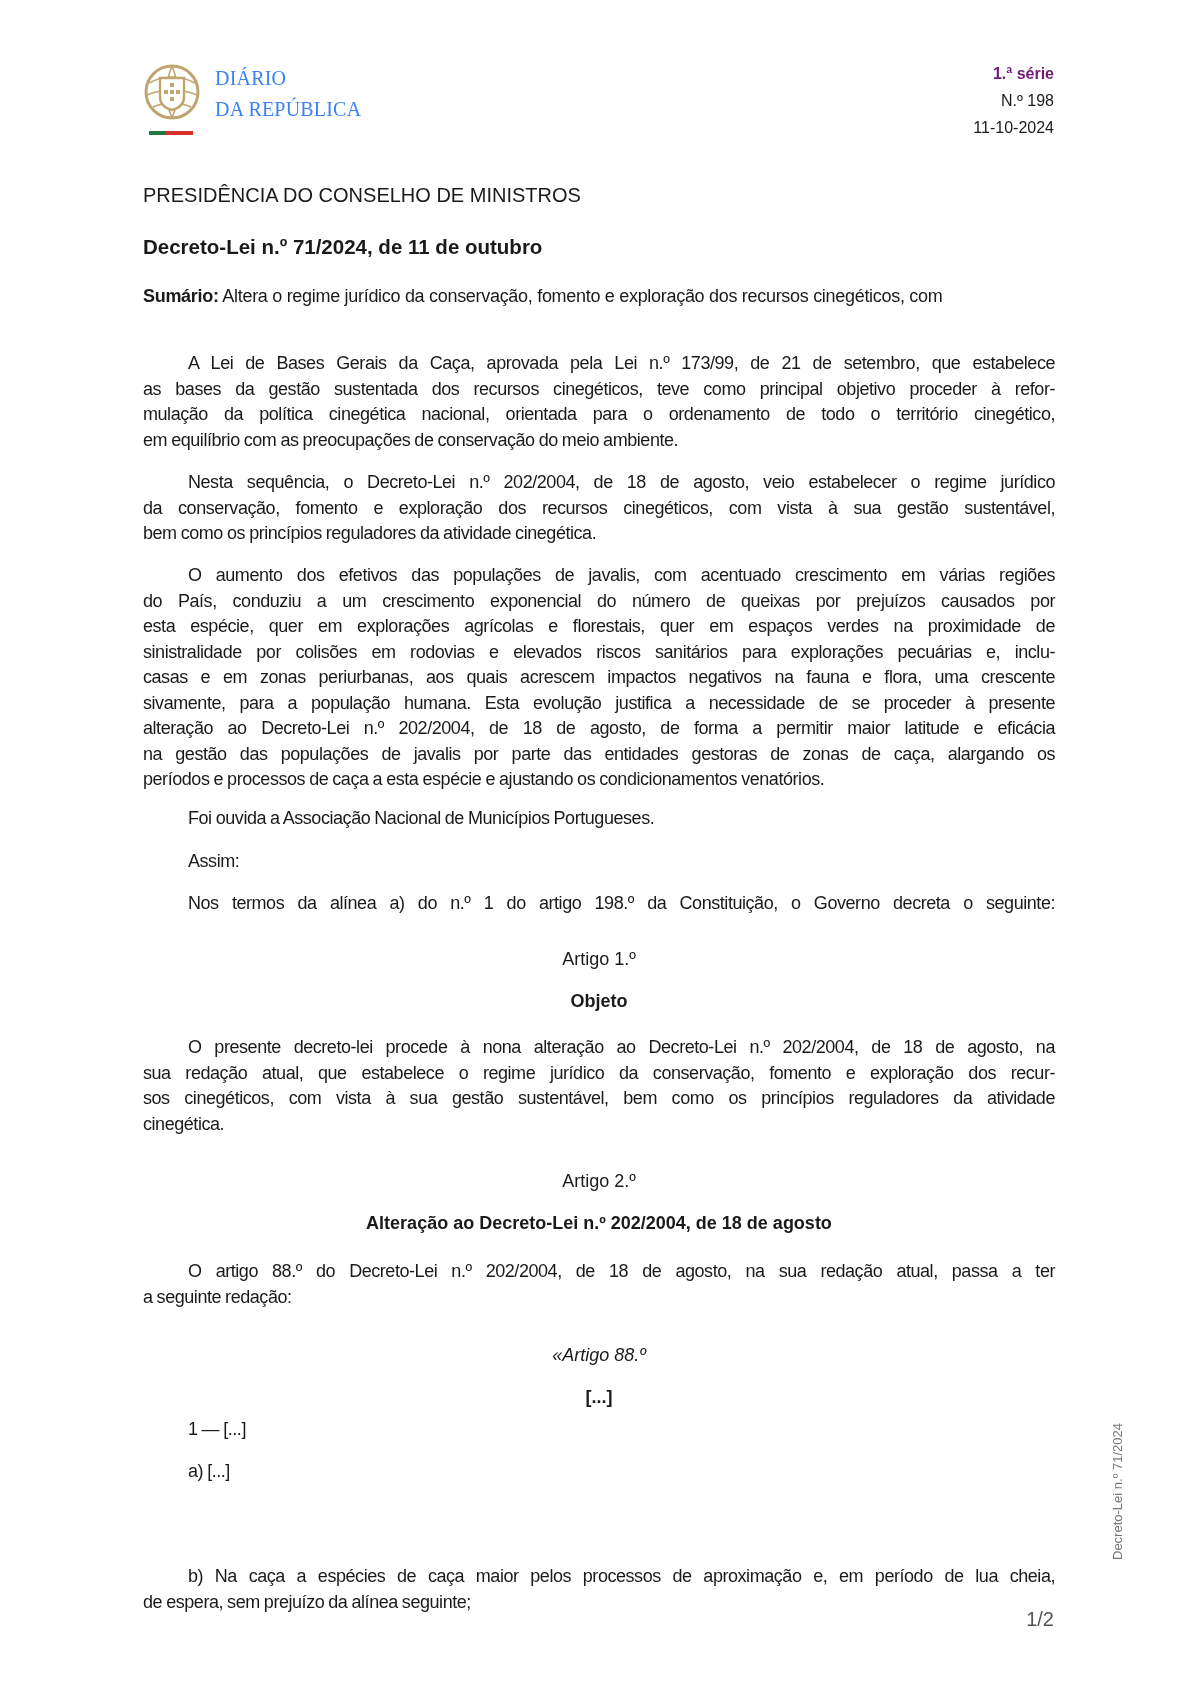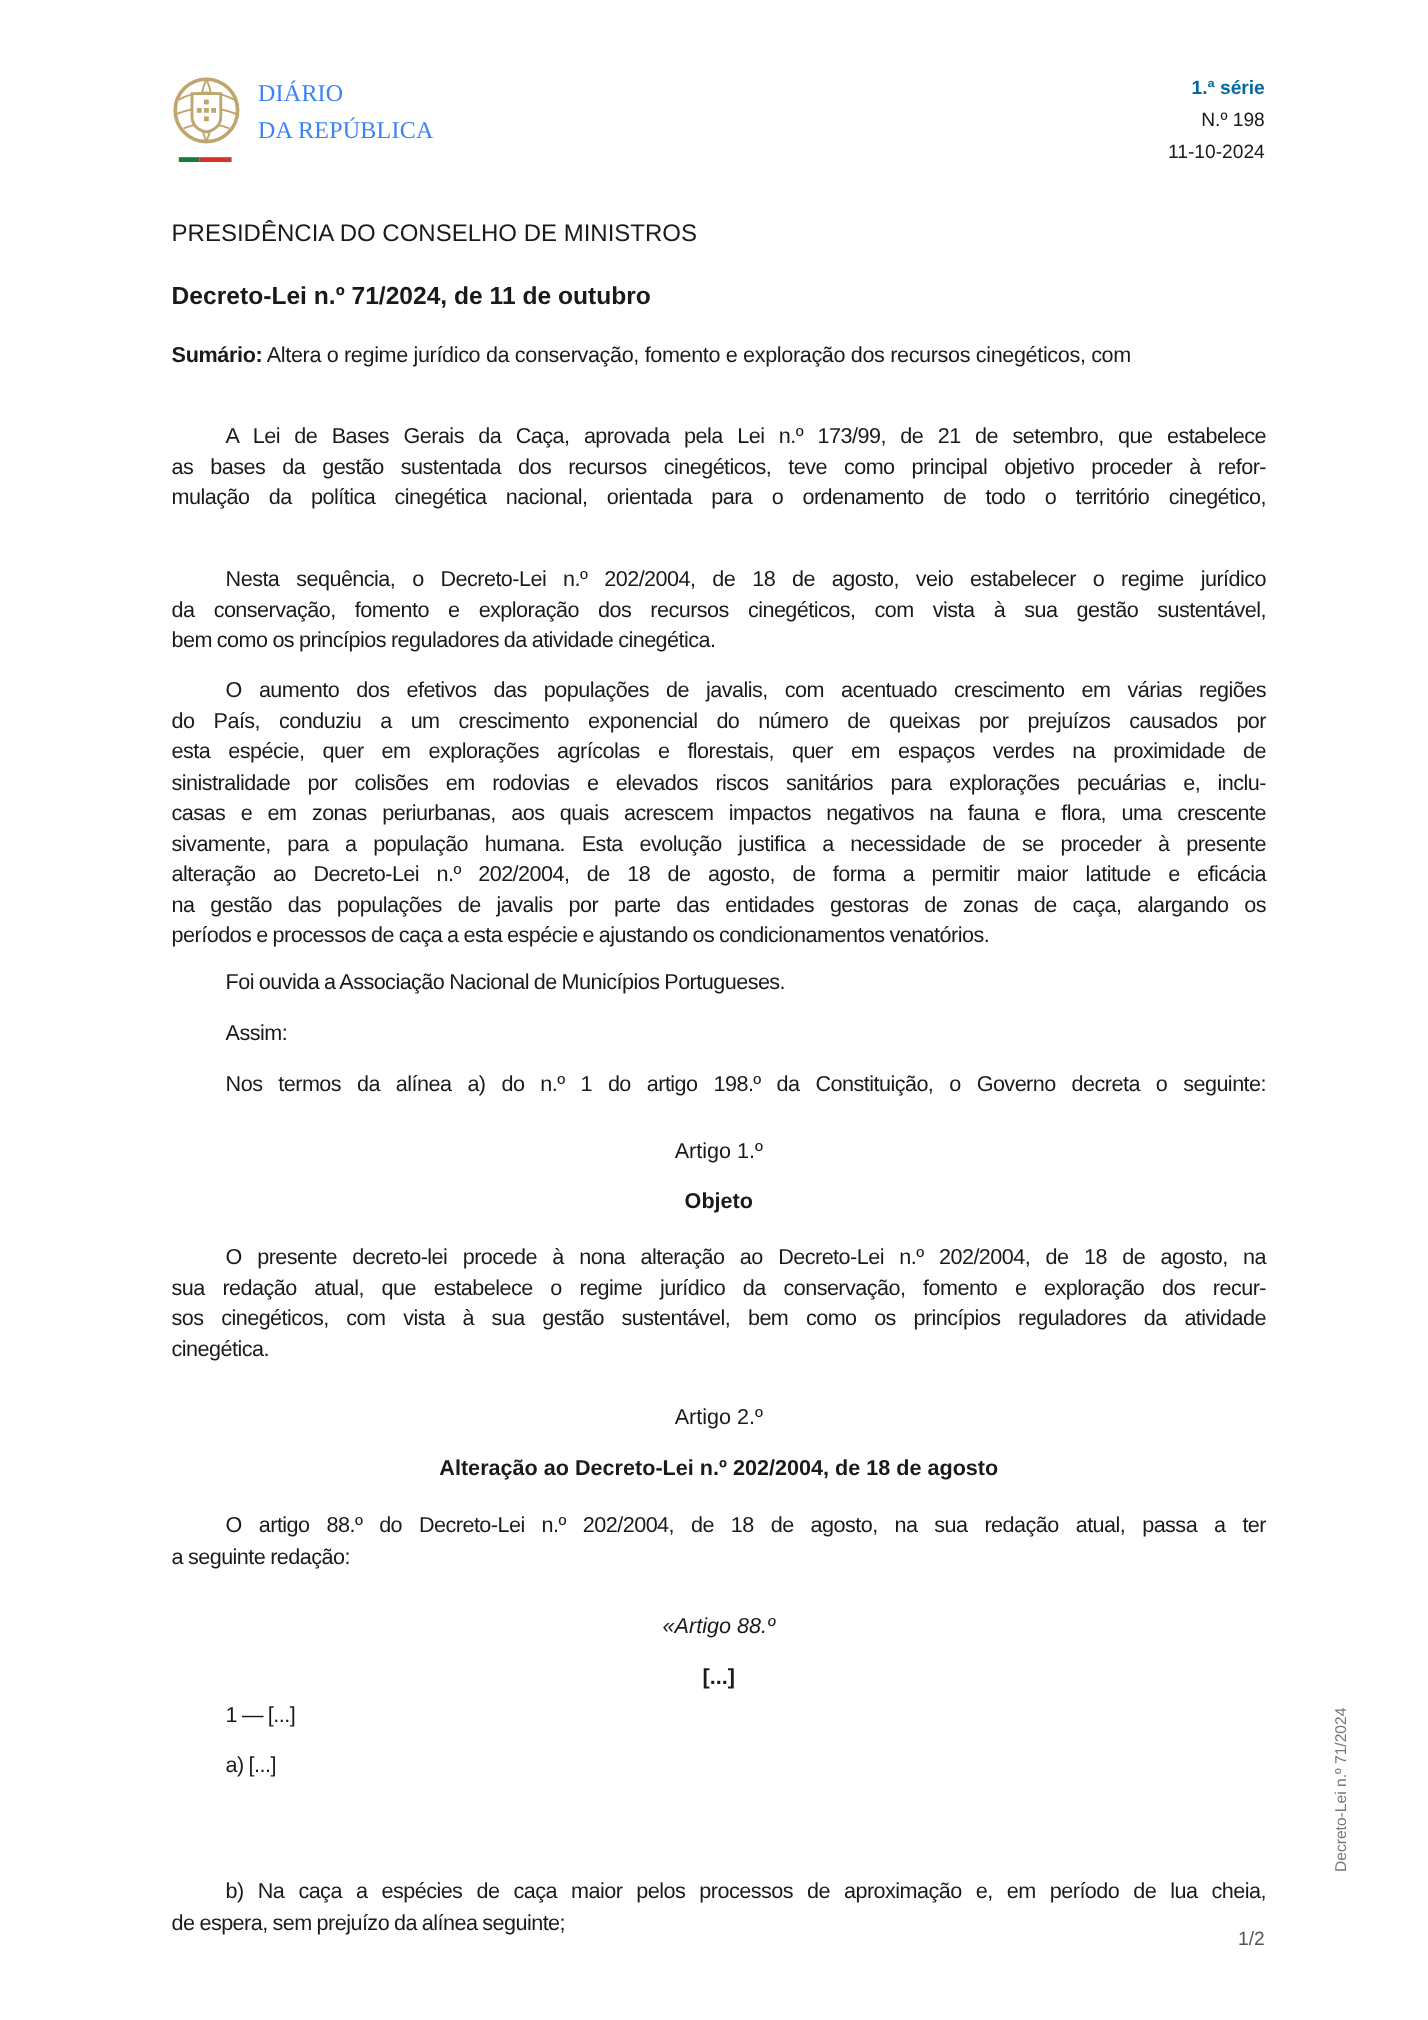--- a/index.html
+++ b/index.html
@@ -4,34 +4,34 @@
 <style>
   html, body { margin:0; padding:0; background:#ffffff; }
   body { width:1190px; height:1683px; position:relative; overflow:hidden; font-family:"Liberation Sans", sans-serif; color:#1a1a1a; }
   .abs { position:absolute; }
   .logo { left:143px; top:63px; width:340px; height:72px; }
   .crest { position:absolute; left:0; top:0; width:58px; height:58px; }
   .flag { position:absolute; left:6px; top:68px; width:44px; height:4px; display:flex; }
   .flag .g { width:17px; background:#1f7a3d; } .flag .r { flex:1; background:#d9302b; }
   .logo-text { position:absolute; left:72px; top:0px; font-family:"Liberation Serif", serif; color:#3b82f6; font-size:20px; line-height:31px; letter-spacing:0.2px; }
   .meta { right:136px; top:60px; text-align:right; font-size:16px; line-height:27px; }
-  .meta .series { color:#0369a1; font-weight:bold; }
+  .meta .series { color:#701a75; font-weight:bold; }
   .ministry { left:143px; top:184px; font-size:20px; font-weight:normal; }
   .decree { left:143px; top:235px; font-size:20.5px; font-weight:bold; }
   .sumario { left:143px; top:284px; width:912px; font-size:18px; line-height:25px; }
   .sumario b { font-weight:bold; }
   .sumario .ind { padding-left:87px; display:block; }
   .body-text { left:143px; width:912px; font-size:18px; line-height:25.5px; text-align:justify; letter-spacing:-0.45px; word-spacing:-0.5px; }
   .line { display:block; white-space:nowrap; text-align:justify; text-align-last:justify; height:25.5px; }
   .line.last { text-align-last:left; }
   .indent { padding-left:45px; }
   .center { left:143px; width:912px; text-align:center; font-size:18px; }
   .bold { font-weight:bold; }
   .side { left:1110px; top:1560px; transform:rotate(-90deg); transform-origin:left top; font-size:13px; color:#777; white-space:nowrap; }
-  .pageno { right:136px; top:1608px; font-size:16px; color:#555; }
+  .pageno { right:136px; top:1608px; font-size:20px; color:#555; }
 </style>
 </head>
 <body>
 
 <div class="abs logo">
   <svg class="crest" viewBox="0 0 58 58">
     <circle cx="29" cy="29" r="26" fill="none" stroke="#bfa56e" stroke-width="3"></circle>
     <path d="M6 20 Q29 8 52 20 M4 32 Q29 22 54 32 M10 44 Q29 36 48 44 M29 3 Q18 29 29 55 M29 3 Q40 29 29 55" fill="none" stroke="#bfa56e" stroke-width="1.6"></path>
     <path d="M17 15 H41 V34 Q41 44 29 47 Q17 44 17 34 Z" fill="#fff" stroke="#bfa56e" stroke-width="2.4"></path>
     <rect x="27" y="20" width="4" height="4" fill="#bfa56e"></rect>
@@ -60,20 +60,21 @@
 <div class="abs decree">Decreto-Lei n.º 71/2024, de 11 de outubro</div>
 
 <div class="abs sumario">
   <span class="line last" style="letter-spacing:-0.3px;"><b>Sumário:</b><span> Altera o regime jurídico da conservação, fomento e exploração dos recursos cinegéticos, com</span></span>
 </div>
 
 <div class="abs body-text" style="top:351px;">
   <span class="line indent">A Lei de Bases Gerais da Caça, aprovada pela Lei n.º 173/99, de 21 de setembro, que estabelece</span>
   <span class="line">as bases da gestão sustentada dos recursos cinegéticos, teve como principal objetivo proceder à refor-</span>
   <span class="line">mulação da política cinegética nacional, orientada para o ordenamento de todo o território cinegético,</span>
+  <span class="line last">em equilíbrio com as preocupações de conservação do meio ambiente.</span>
 </div>
 
 <div class="abs body-text" style="top:470px;">
   <span class="line indent">Nesta sequência, o Decreto-Lei n.º 202/2004, de 18 de agosto, veio estabelecer o regime jurídico</span>
   <span class="line">da conservação, fomento e exploração dos recursos cinegéticos, com vista à sua gestão sustentável,</span>
   <span class="line last">bem como os princípios reguladores da atividade cinegética.</span>
 </div>
 
 <div class="abs body-text" style="top:563px;">
   <span class="line indent">O aumento dos efetivos das populações de javalis, com acentuado crescimento em várias regiões</span>

